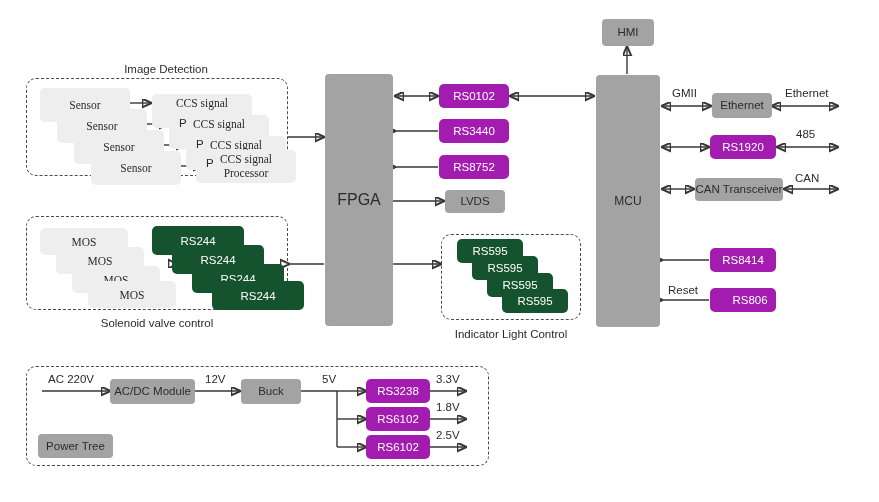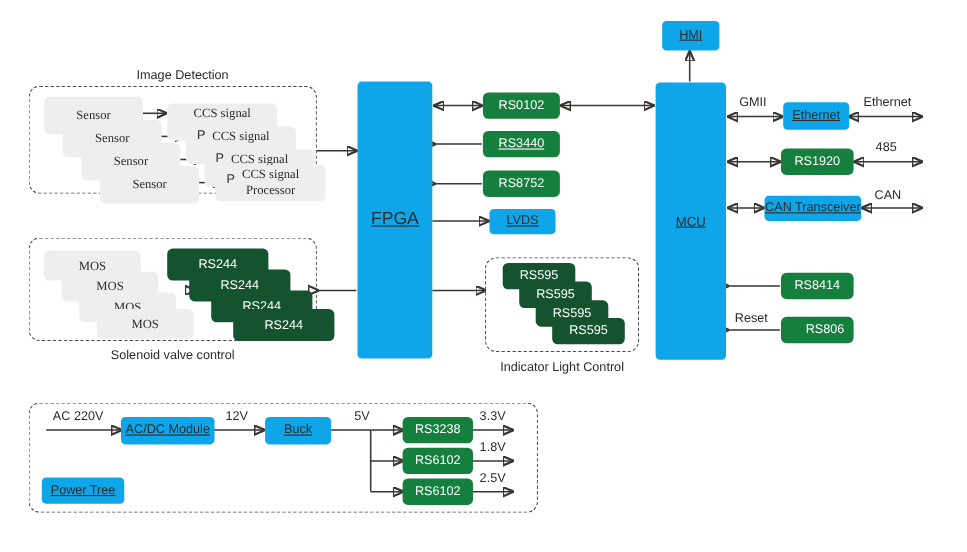--- a/index.html
+++ b/index.html
@@ -26,26 +26,25 @@
     display: flex;
     align-items: center;
     justify-content: center;
     text-align: center;
     border-radius: 4px;
     font-size: 11.5px;
     line-height: 1.25;
     white-space: nowrap;
   }
   .box.grey {
-    background: #0ea5e9;
+    background: #a3a3a3;
     color: #2b2b2b;
-    text-decoration: underline;
   }
   .box.blue {
-    background: #15803d;
+    background: #a21caf;
     color: #ffffff;
     border-radius: 5px;
   }
   
   .stack-card {
     position: absolute;
     box-sizing: border-box;
     display: flex;
     align-items: center;
     justify-content: center;
@@ -229,21 +228,21 @@
     <span>RS244</span>
   </div>
 
   <div class="box grey" style="left:325px; top:74px; width:68px; height:252px; font-size:16px;">
     <span>FPGA</span>
   </div>
 
   <div class="box blue" style="left:439px; top:84px; width:70px; height:24px;">
     <span>RS0102</span>
   </div>
-  <div class="box blue" style="left:439px; top:119px; width:70px; height:24px;text-decoration:underline;">
+  <div class="box blue" style="left:439px; top:119px; width:70px; height:24px;">
     <span>RS3440</span>
   </div>
   <div class="box blue" style="left:439px; top:155px; width:70px; height:24px;">
     <span>RS8752</span>
   </div>
   <div class="box grey" style="left:445px; top:190px; width:60px; height:23px;">
     <span>LVDS</span>
   </div>
 
   <div class="group" style="left:441px; top:234px; width:140px; height:86px;"></div>

